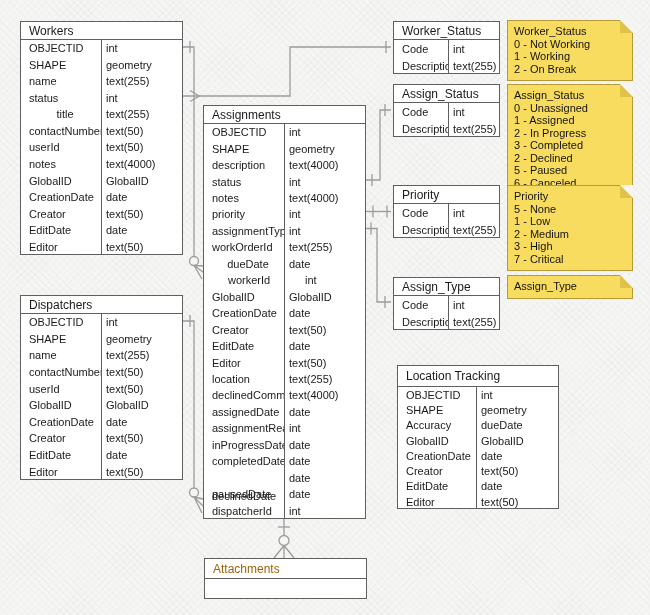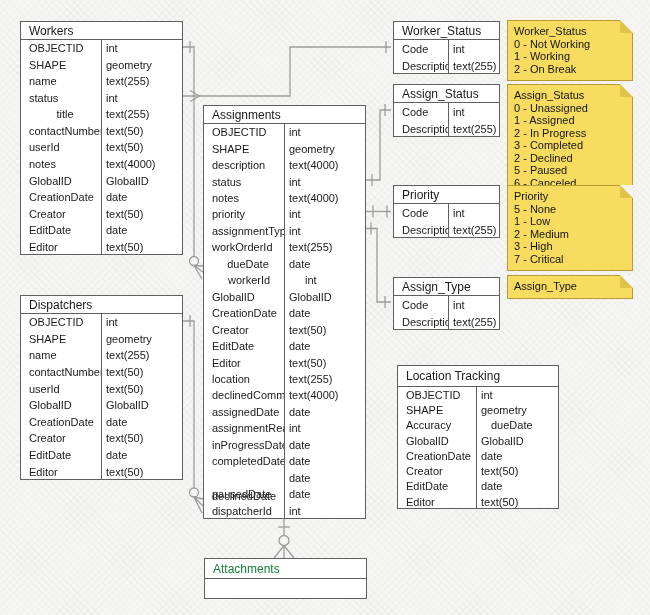--- a/index.html
+++ b/index.html
@@ -359,21 +359,21 @@
         <span>Location Tracking</span>
       </div>
       <div class="er-row" style="height: 15.3px;">
         <span class="er-cell-name" style="width: 78px;">OBJECTID</span>
         <span class="er-cell-type">int</span>
       </div>
       <div class="er-row" style="height: 15.3px;">
         <span class="er-cell-name" style="width: 78px;">SHAPE</span>
         <span class="er-cell-type">geometry</span>
       </div>
-      <div class="er-row" style="height: 15.3px; gap: 10px;">
+      <div class="er-row" style="height: 15.3px;">
         <span class="er-cell-name" style="width: 78px;">Accuracy</span>
         <span class="er-cell-type">dueDate</span>
       </div>
       <div class="er-row" style="height: 15.3px;">
         <span class="er-cell-name" style="width: 78px;">GlobalID</span>
         <span class="er-cell-type">GlobalID</span>
       </div>
       <div class="er-row" style="height: 15.3px;">
         <span class="er-cell-name" style="width: 78px;">CreationDate</span>
         <span class="er-cell-type">date</span>
@@ -385,21 +385,21 @@
       <div class="er-row" style="height: 15.3px;">
         <span class="er-cell-name" style="width: 78px;">EditDate</span>
         <span class="er-cell-type">date</span>
       </div>
       <div class="er-row" style="height: 15.3px;">
         <span class="er-cell-name" style="width: 78px;">Editor</span>
         <span class="er-cell-type">text(50)</span>
       </div>
       <div class="er-divider" style="left: 78px; top: 21px; bottom: 0px; background: rgb(95, 95, 95);"></div>
     </div>
-    <div class="er-table" style="left: 204px; top: 558px; width: 163px; height: 41px; background: rgb(255, 255, 255); border-color: rgb(95, 95, 95); color: #15803d;">
+    <div class="er-table" style="left: 204px; top: 558px; width: 163px; height: 41px; background: rgb(255, 255, 255); border-color: rgb(95, 95, 95); color: #a16207;">
       <div class="er-header" style="height: 19px; border-color: rgb(95, 95, 95);">
         <span>Attachments</span>
       </div>
       <div class="er-row" style="height: 20px;"></div>
     </div>
     <div class="note" style="left: 507px; top: 20px; width: 126px; background: rgb(248, 220, 95); border-color: rgb(182, 154, 56);">
       <span class="fold" style="border-left-color: rgb(224, 194, 74); border-top-color: rgb(245, 245, 244);"></span>
       <div class="note-line">Worker_Status</div>
       <div class="note-line">0 - Not Working</div>
       <div class="note-line">1 - Working</div>

